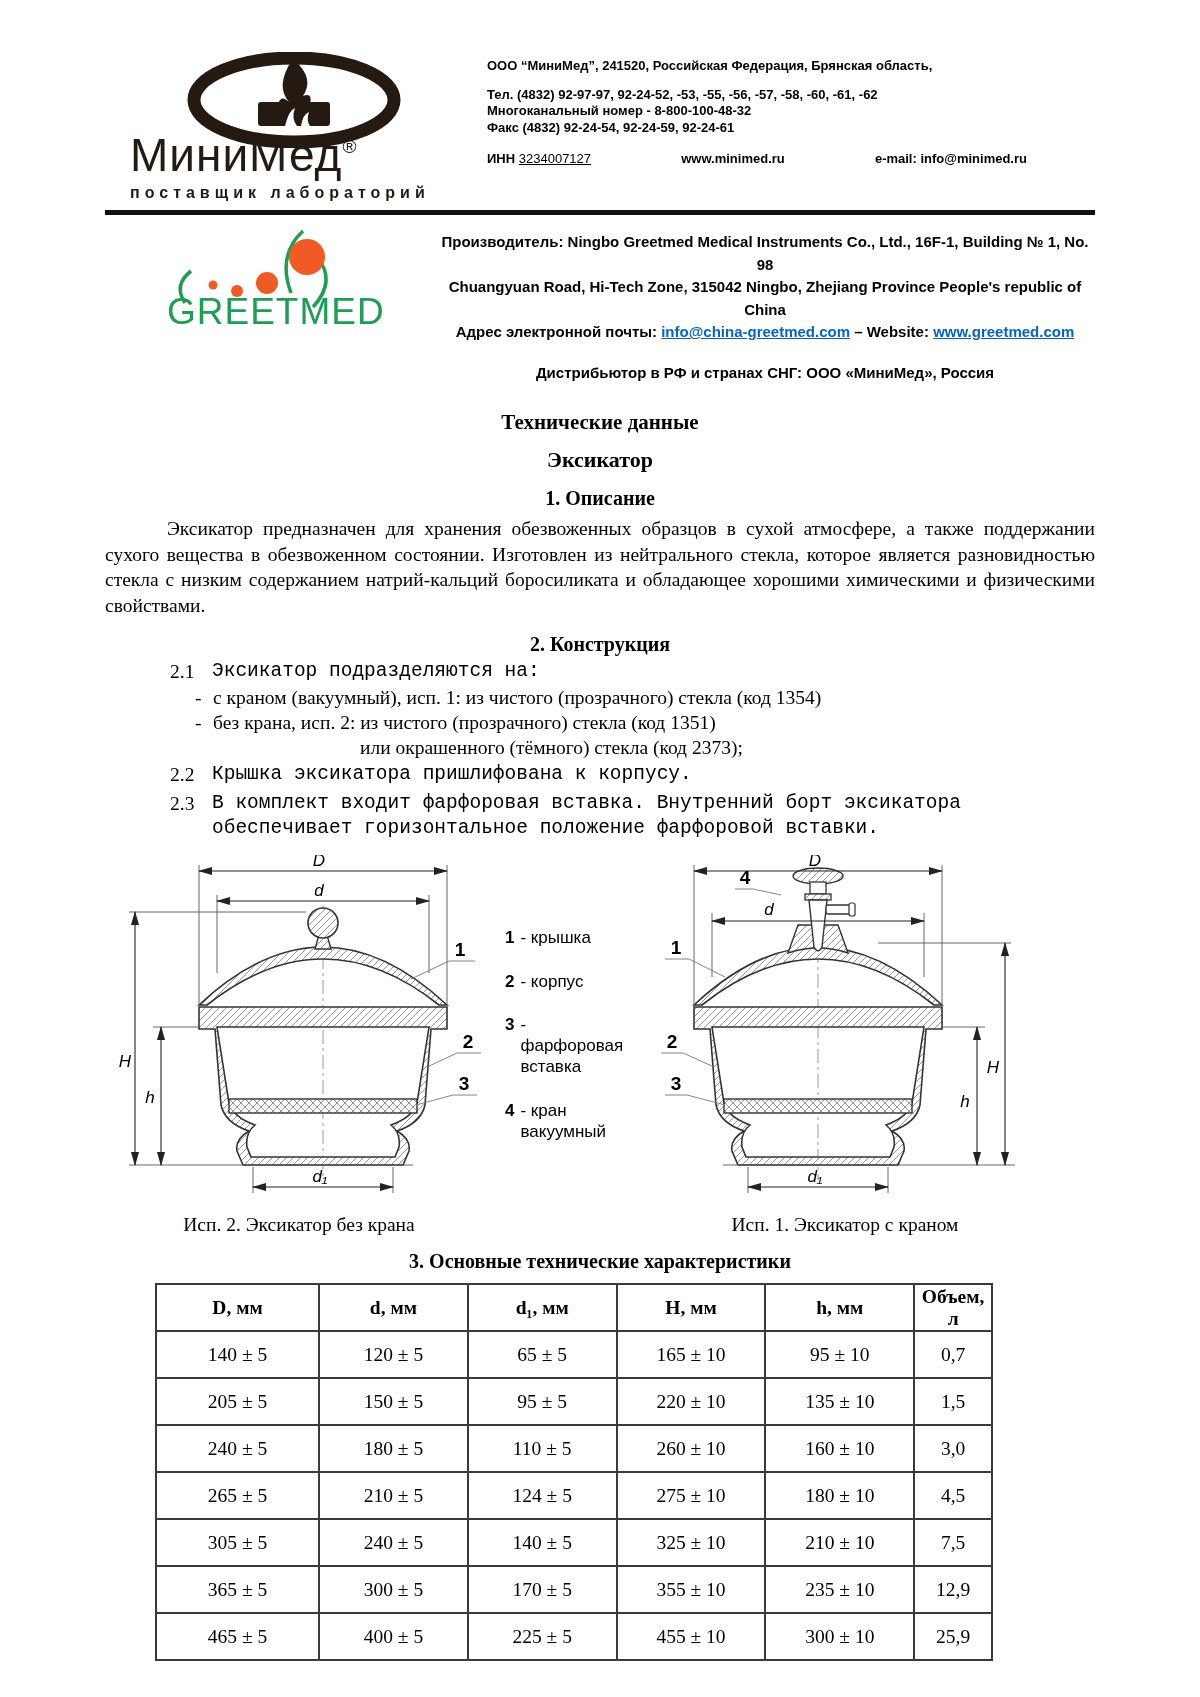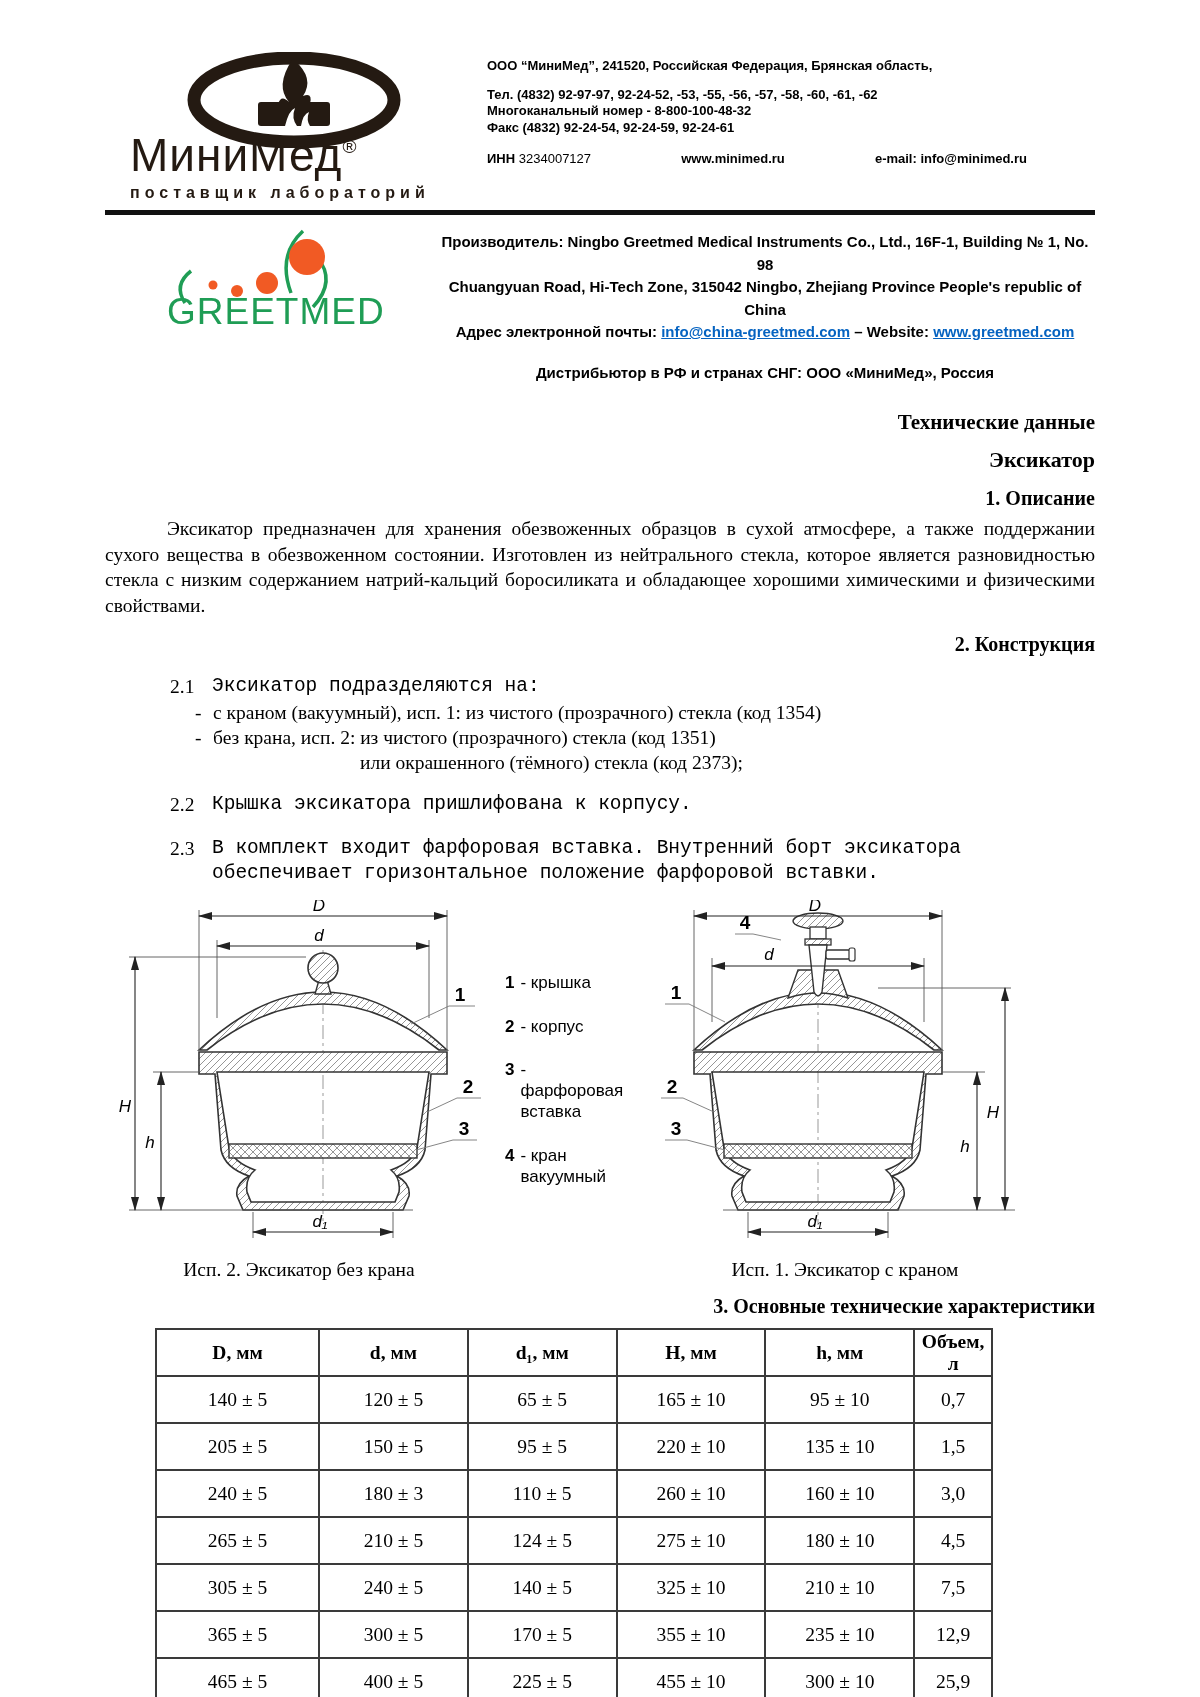--- a/index.html
+++ b/index.html
@@ -12,43 +12,43 @@
   .logo-oval { display:block; margin-left:55px; }
   .brandword { font-family:"Liberation Sans", sans-serif; font-weight:400; font-size:46px;
                letter-spacing:1px; color:#241a12; margin-top:-16px; line-height:1; }
   .brandword sup { font-size:19px; vertical-align:18px; }
   .brandtag { font-family:"Liberation Sans", sans-serif; font-weight:700; font-size:16px;
               letter-spacing:5px; color:#241a12; margin-top:6px; }
   .hdr-info { flex:1; padding-left:42px; font-family:"Liberation Sans", sans-serif;
               font-weight:700; font-size:13px; line-height:1.28; padding-top:6px; }
   .hdr-gap { height:12px; }
   .hdr-bottom { display:flex; margin-top:14px; width:540px; justify-content:space-between; }
-  .inn-num { font-weight:400; }
+  .inn-num { font-weight:400;text-decoration:underline; }
 
   .rule { height:5px; background:#111; margin-top:8px; }
 
   
   .manu { display:flex; margin-top:8px; min-height:120px; }
   .manu-logo { width:330px; padding-left:50px; padding-top:4px; }
   .greetword { font-family:"Liberation Sans", sans-serif; font-size:37px; letter-spacing:1px;
                color:#1f9d55; margin-top:-26px; margin-left:12px; }
   .manu-info { flex:1; text-align:center; font-family:"Liberation Sans", sans-serif;
                font-weight:700; font-size:15px; line-height:1.5; padding-top:8px; }
   .manu-info a { color:#0563c1; }
   .manu-dist { margin-top:18px; }
 
   
-  .t-center { text-align:right;font-family:Liberation Serif, serif; }
+  .t-center { text-align:center;font-family:Liberation Serif, serif; }
   .doc-title { font-weight:700; font-size:21px; margin-top:26px; }
   .doc-product { font-weight:700; font-size:22px; margin-top:12px; }
   .h-sec { font-weight:700; font-size:20px; margin-top:14px; }
   .para { font-size:19.5px; line-height:1.32; text-align:justify; margin-top:6px; }
   .para .indent { display:inline-block; width:62px; }
 
-  .li { font-size:19.5px; line-height:1.3; margin-top:18px; display:flex; }
+  .li { font-size:19.5px; line-height:1.3; margin-top:3px; display:flex; }
   .li .num { width:42px; flex:none; margin-left:65px; }
   .li .txt { flex:1;font-family:Liberation Mono, monospace; }
   .dash-line { font-size:19.5px; margin-top:3px; margin-left:90px; }
   .dash-line .dash { display:inline-block; width:18px; }
   .cont1 { font-size:19.5px; margin-top:3px; margin-left:357px; }
   .cont2 { font-size:19.5px; margin-top:3px; margin-left:255px; }
 
   
   .diagrams { display:flex; margin-top:14px; margin-left:8px; }
   .dcol { flex:none; }
@@ -338,21 +338,21 @@
             <td>205 ± 5</td>
             <td>150 ± 5</td>
             <td>95 ± 5</td>
             <td>220 ± 10</td>
             <td>135 ± 10</td>
             <td>1,5</td>
           </tr>
 
           <tr>
             <td>240 ± 5</td>
-            <td>180 ± 3</td>
+            <td>180 ± 5</td>
             <td>110 ± 5</td>
             <td>260 ± 10</td>
             <td>160 ± 10</td>
             <td>3,0</td>
           </tr>
 
           <tr>
             <td>265 ± 5</td>
             <td>210 ± 5</td>
             <td>124 ± 5</td>

